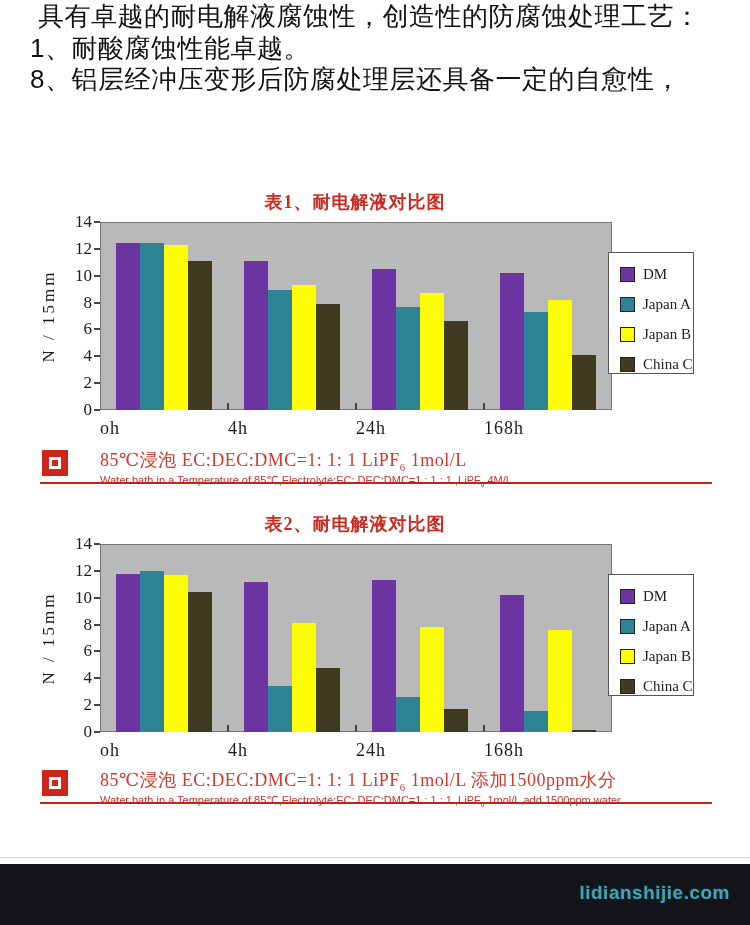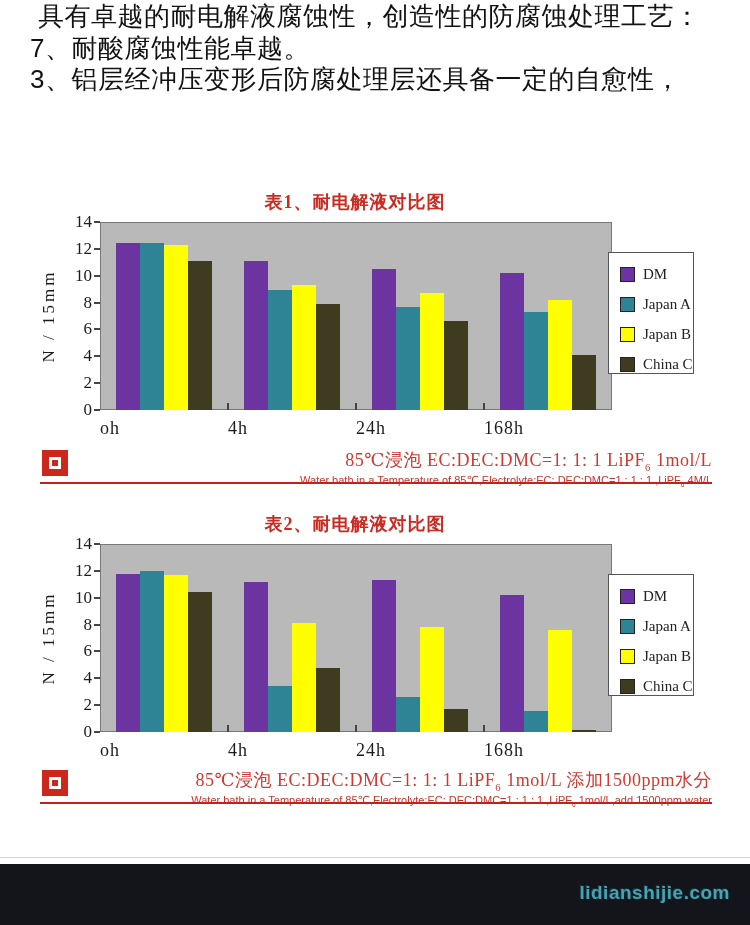--- a/index.html
+++ b/index.html
@@ -35,43 +35,43 @@
   .legend-item { display:flex; align-items:center; gap:8px; margin:13px 0 0 11px; }
   .legend-swatch { width:15px; height:15px; border:1px solid #222; flex:none; }
   .legend-label { font-family:"Liberation Serif","DejaVu Serif",serif;
                   font-size:15px; color:#222; white-space:nowrap; }
 
   
   .caption { position:absolute; left:40px; width:672px; }
   .cap-icon { position:absolute; left:2px; top:2px; width:26px; height:26px; background:#cf261b; }
   .cap-icon .inner { position:absolute; left:7px; top:7px; width:12px; height:12px;
                      border:3px solid #ffffff; }
-  .cap-text { margin-left:60px;text-align:right; }
+  .cap-text { margin-left:60px; }
   .cap-cn { font-family:"Liberation Serif","DejaVu Serif",serif; font-size:18px;
             color:#ce3a30; letter-spacing:0.5px; white-space:nowrap; }
   .cap-en { font-size:11px; color:#c4362c; margin-top:1px; white-space:nowrap; }
   sub.s6 { font-size:0.6em; }
   .cap-rule { position:absolute; left:0; top:34px; width:672px; height:2px; background:#be2419; }
 
   
   .pre-footer-line { position:absolute; left:0; top:857px; width:750px; height:1px; background:#d5d5d5; }
   .footer { position:absolute; left:0; top:864px; width:750px; height:61px; background:#14141b; }
   .footer-site { position:absolute; right:20px; top:18px; font-size:19px; font-weight:bold;
                  color:#4aa2b0; letter-spacing:0.5px;
                  text-shadow:1px 1px 0 #06222a, -1px -1px 0 #0b3a44; }
 </style>
 </head>
 <body>
 
 <div id="canvas">
 
   <div class="heading">
     <div class="l1">具有卓越的耐电解液腐蚀性，创造性的防腐蚀处理工艺：</div>
-    <div>7、耐酸腐蚀性能卓越。</div>
-    <div>3、铝层经冲压变形后防腐处理层还具备一定的自愈性，</div>
+    <div>1、耐酸腐蚀性能卓越。</div>
+    <div>8、铝层经冲压变形后防腐处理层还具备一定的自愈性，</div>
   </div>
 
   <div class="chart" id="chart-0" style="top:190px">
       <div class="chart-title" style="color: rgb(201, 42, 33);">表1、耐电解液对比图</div>
       <div class="plot" style="left: 100px; top: 32px; width: 512px; height: 188px; background: rgb(185, 185, 185);"></div>
       <div class="ytick-label" style="left: 52px; top: 210px;">0</div>
       <div class="ytick-mark" style="left: 94px; top: 219px;"></div>
       <div class="ytick-label" style="left: 52px; top: 183.143px;">2</div>
       <div class="ytick-mark" style="left: 94px; top: 192.143px;"></div>
       <div class="ytick-label" style="left: 52px; top: 156.286px;">4</div>

